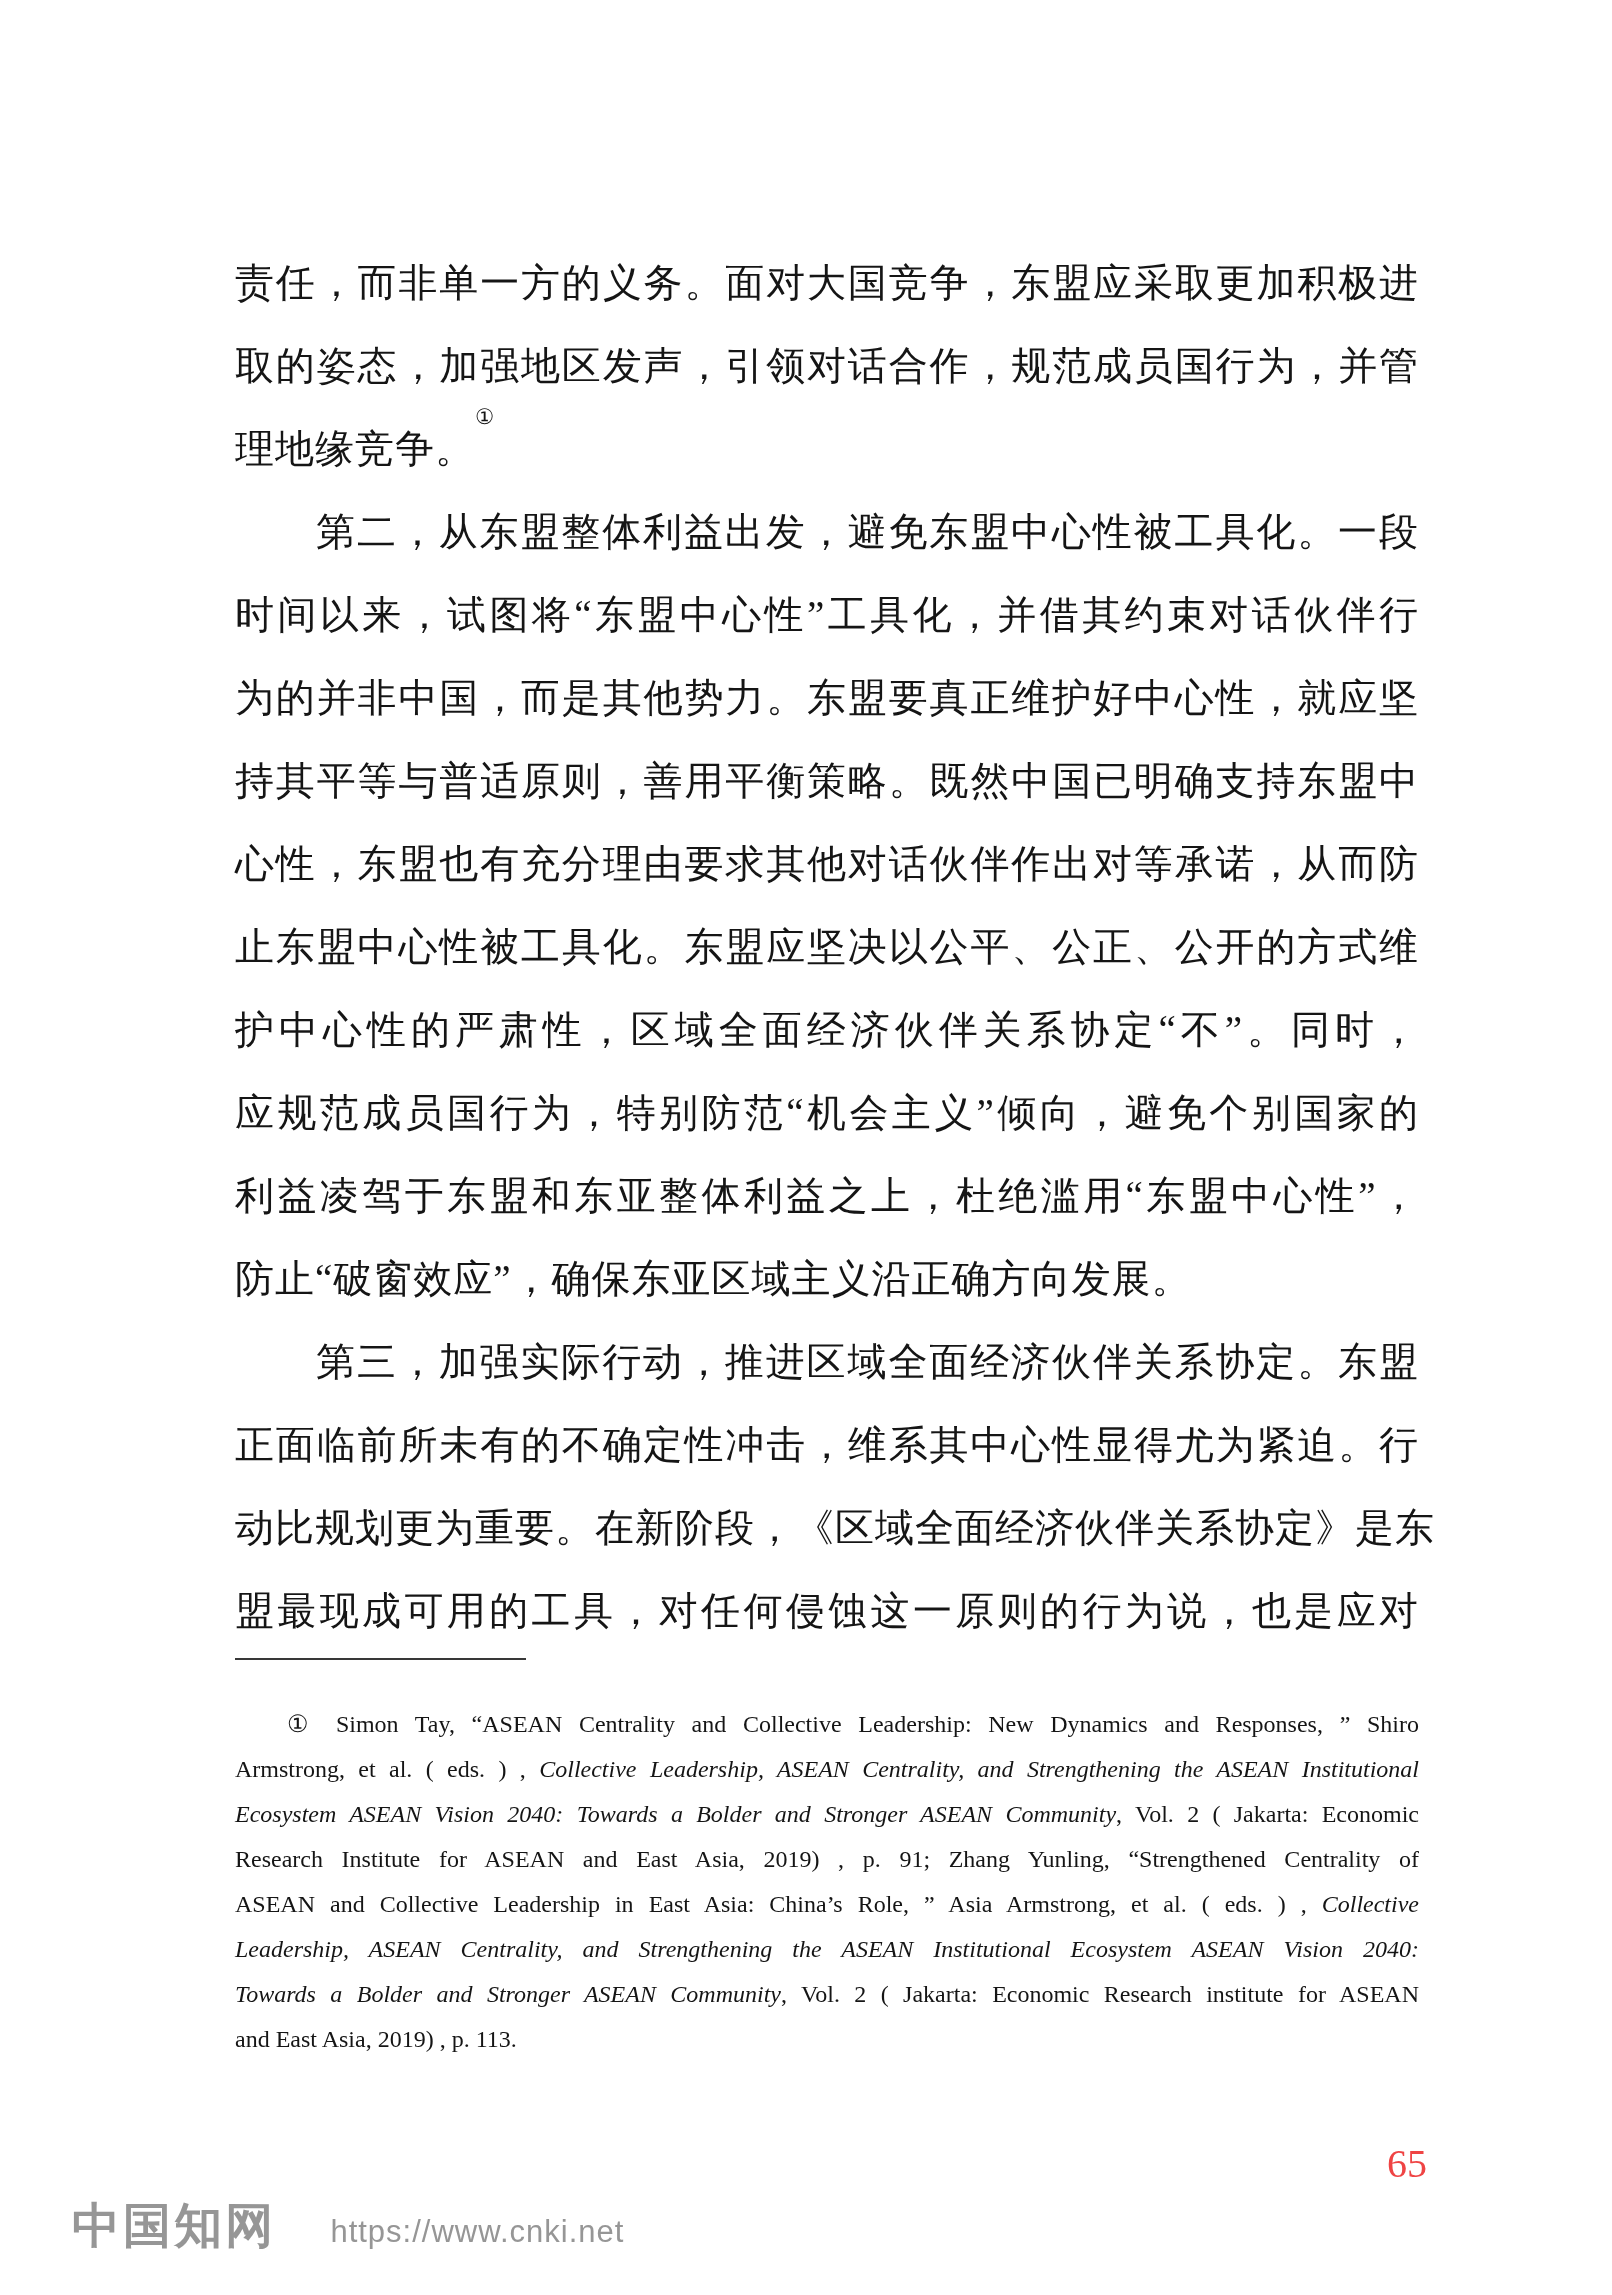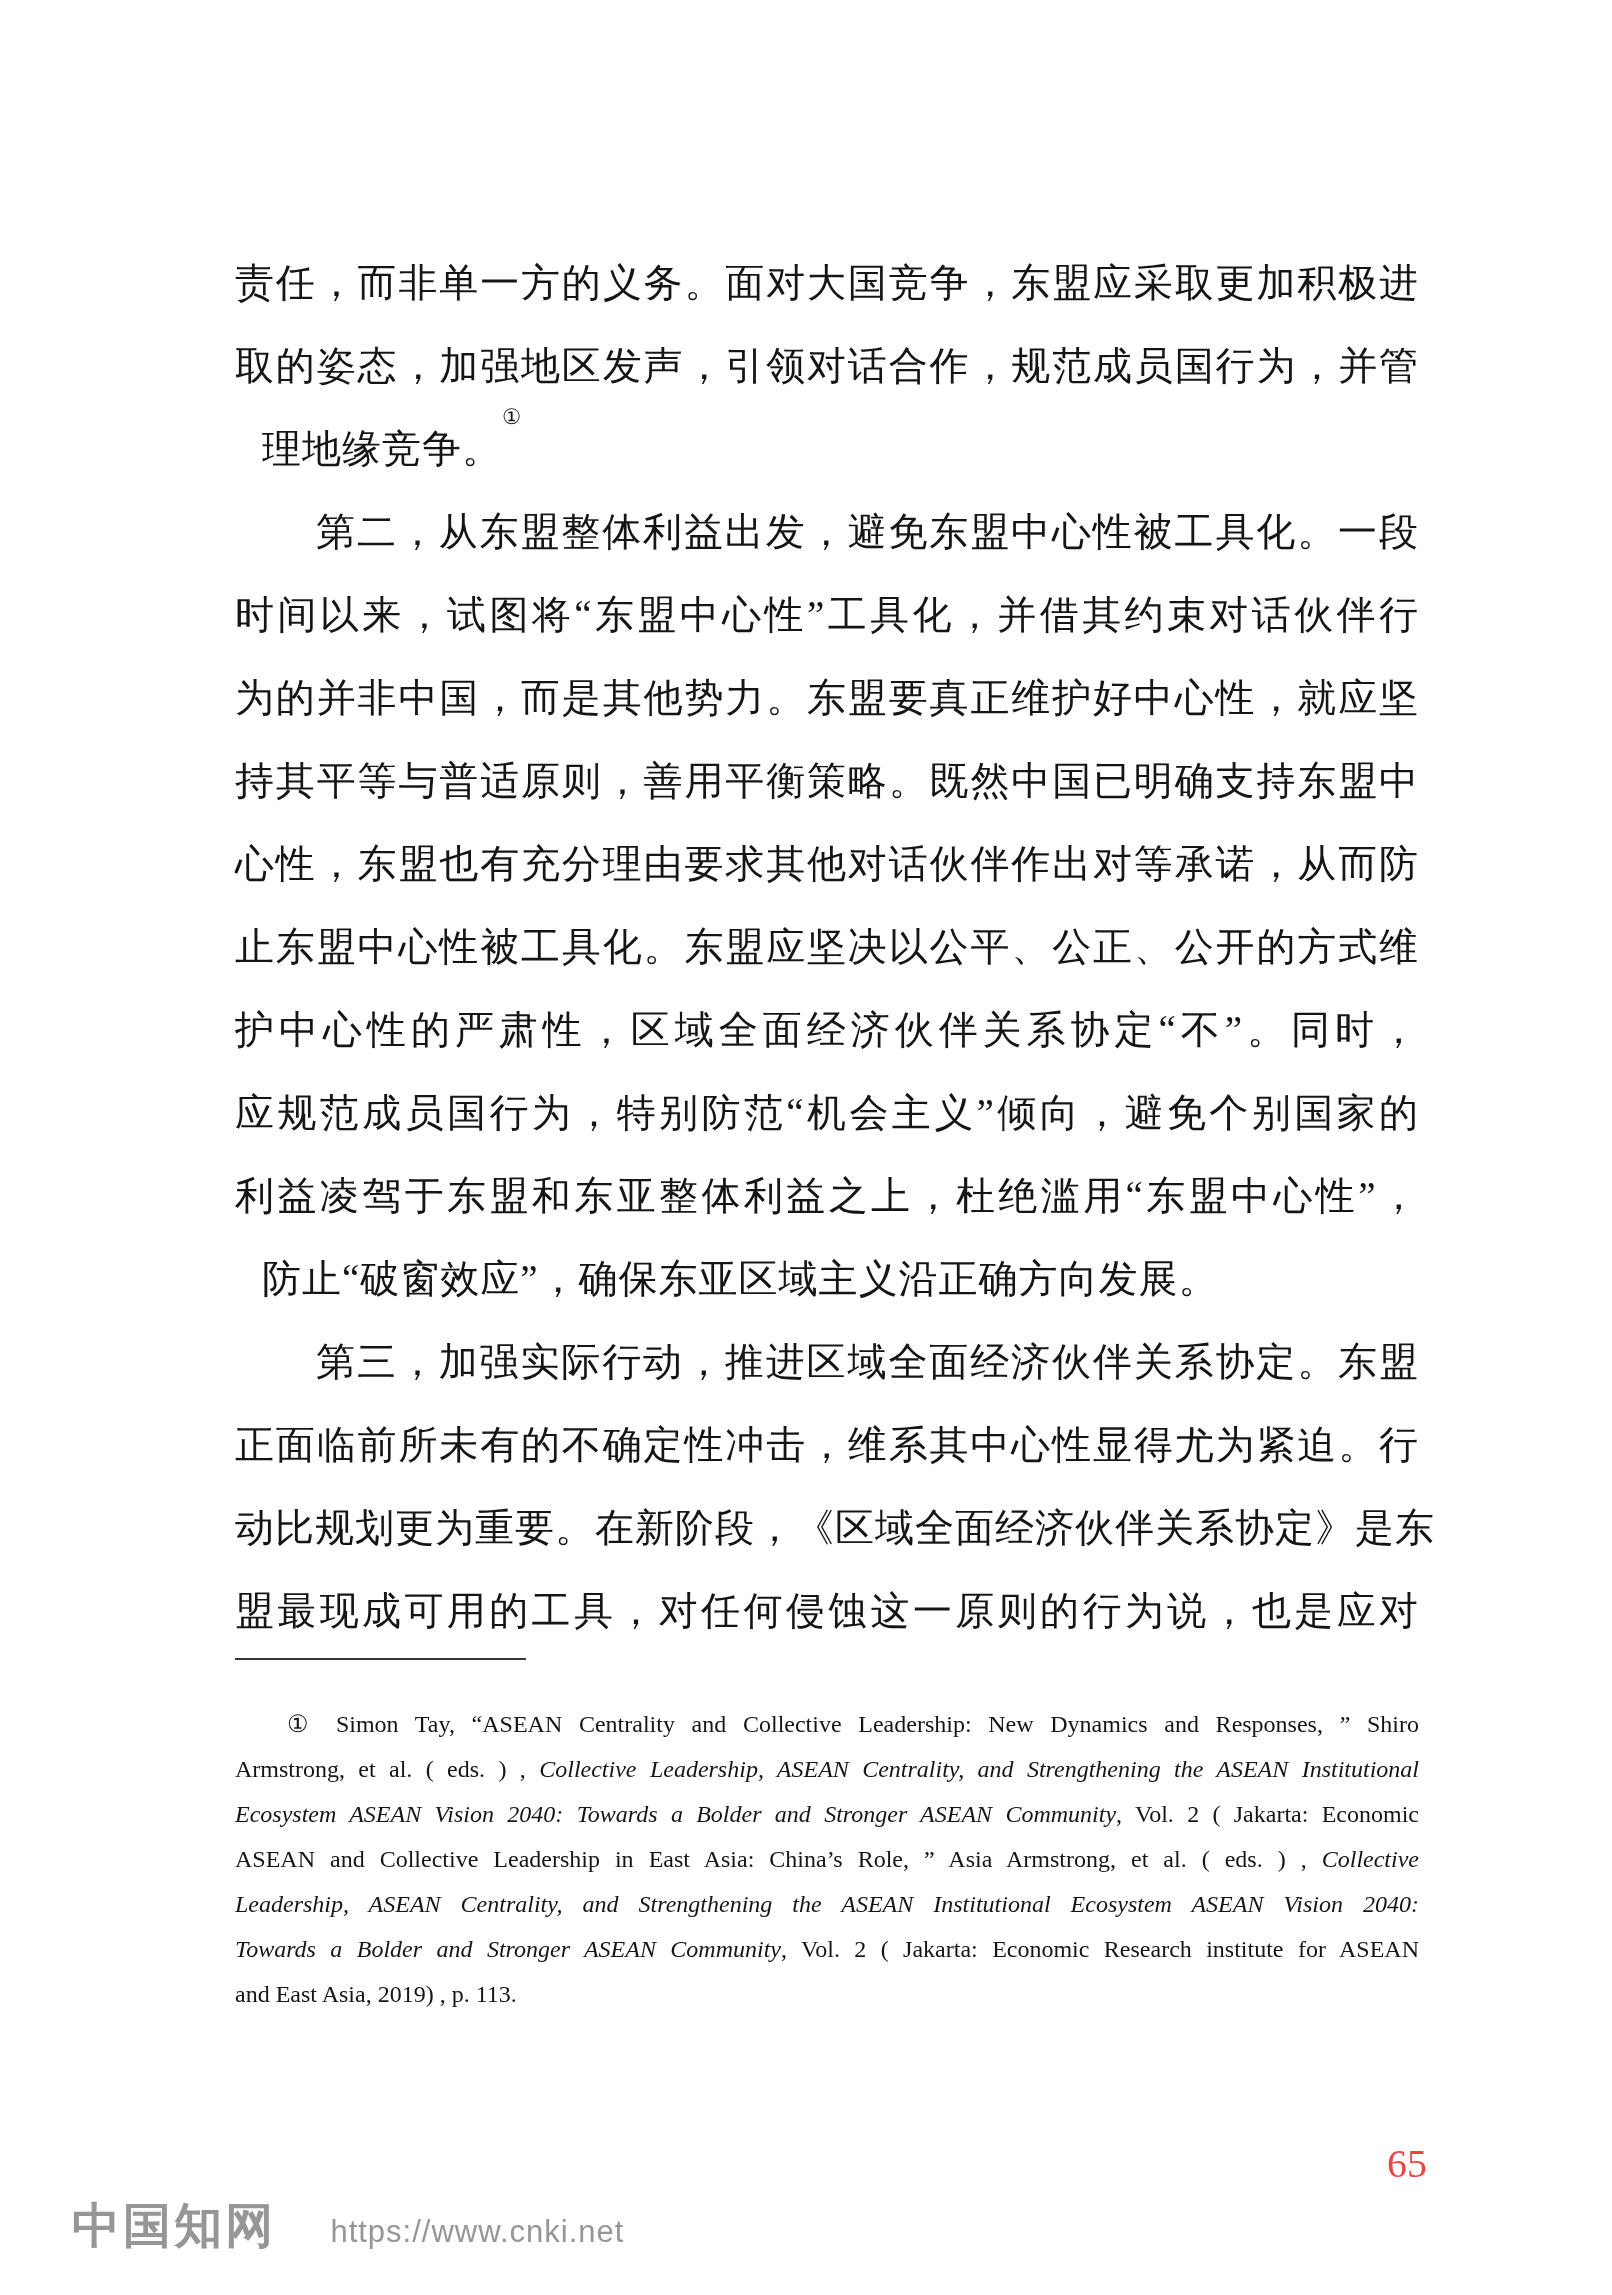--- a/index.html
+++ b/index.html
@@ -21,21 +21,20 @@
     height:83px;
     line-height:83px;
     font-size:39px;
     letter-spacing:1px;
     text-align:justify;
     text-align-last:justify;
     white-space:nowrap;
   }
   .body-line.short{
     text-align-last:left;
-    margin-left:27px;
   }
   .body-line.indent{
     text-indent:81px;
   }
   .footnote-ref{
     font-size:0.55em;
     vertical-align:top;
     line-height:1;
     letter-spacing:0;
   }
@@ -126,20 +125,21 @@
       <div class="body-line">盟最现成可用的工具，对任何侵蚀这一原则的行为说，也是应对</div>
     </div>
   </div>
 
   <div class="footnote-divider" style="background: rgb(56, 56, 56);"></div>
 
   <div class="footnote">
     <div class="footnote-line fn-indent"><span>①  Simon Tay, “ASEAN Centrality and Collective Leadership: New Dynamics and Responses, ” Shiro</span></div>
     <div class="footnote-line"><span>Armstrong, et al. ( eds. ) , </span><i>Collective Leadership, ASEAN Centrality, and Strengthening the ASEAN Institutional</i></div>
     <div class="footnote-line"><i>Ecosystem ASEAN Vision 2040: Towards a Bolder and Stronger ASEAN Community</i><span>, Vol. 2 ( Jakarta: Economic</span></div>
+    <div class="footnote-line"><span>Research Institute for ASEAN and East Asia, 2019) , p. 91; Zhang Yunling, “Strengthened Centrality of</span></div>
     <div class="footnote-line"><span>ASEAN and Collective Leadership in East Asia: China’s Role, ” Asia Armstrong, et al. ( eds. ) , </span><i>Collective</i></div>
     <div class="footnote-line"><i>Leadership, ASEAN Centrality, and Strengthening the ASEAN Institutional Ecosystem ASEAN Vision 2040:</i></div>
     <div class="footnote-line"><i>Towards a Bolder and Stronger ASEAN Community</i><span>, Vol. 2 ( Jakarta: Economic Research institute for ASEAN</span></div>
     <div class="footnote-line last"><span>and East Asia, 2019) , p. 113.</span></div>
   </div>
 
   <div class="page-number">65</div>
 
   <div class="footer" style="color: rgb(150, 150, 150); justify-content: center;">
     <span class="brand">中国知网</span>

